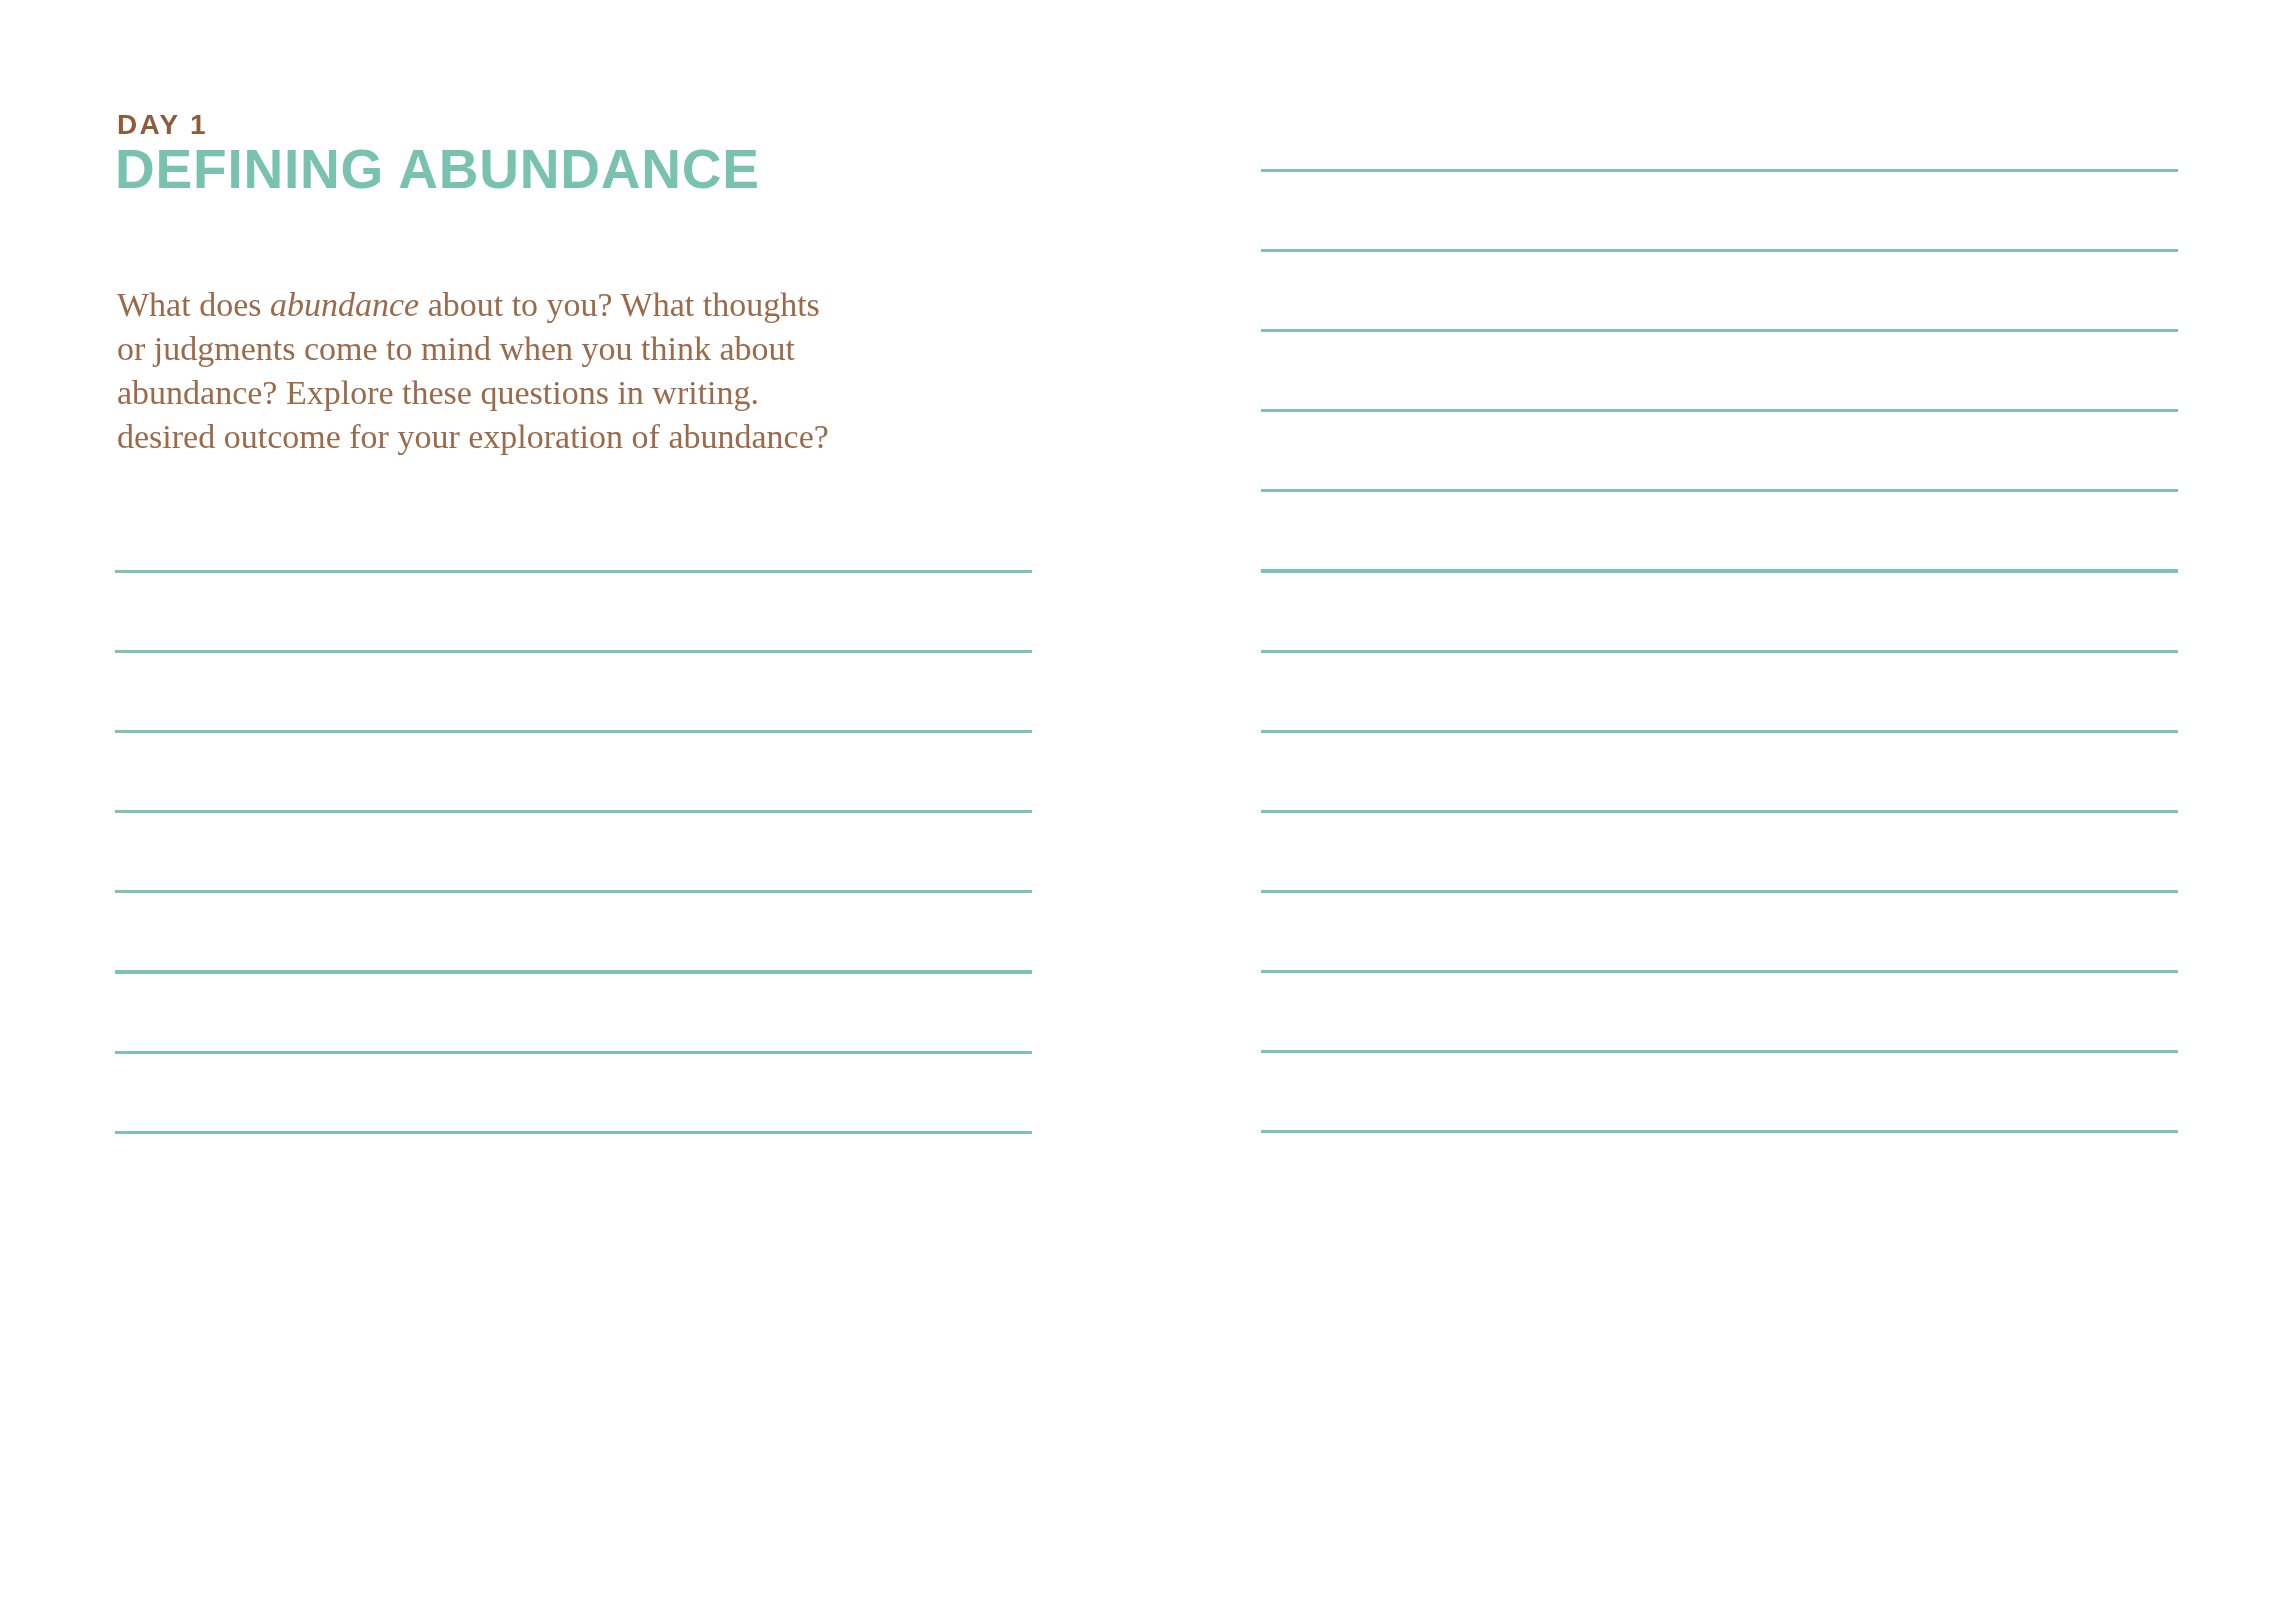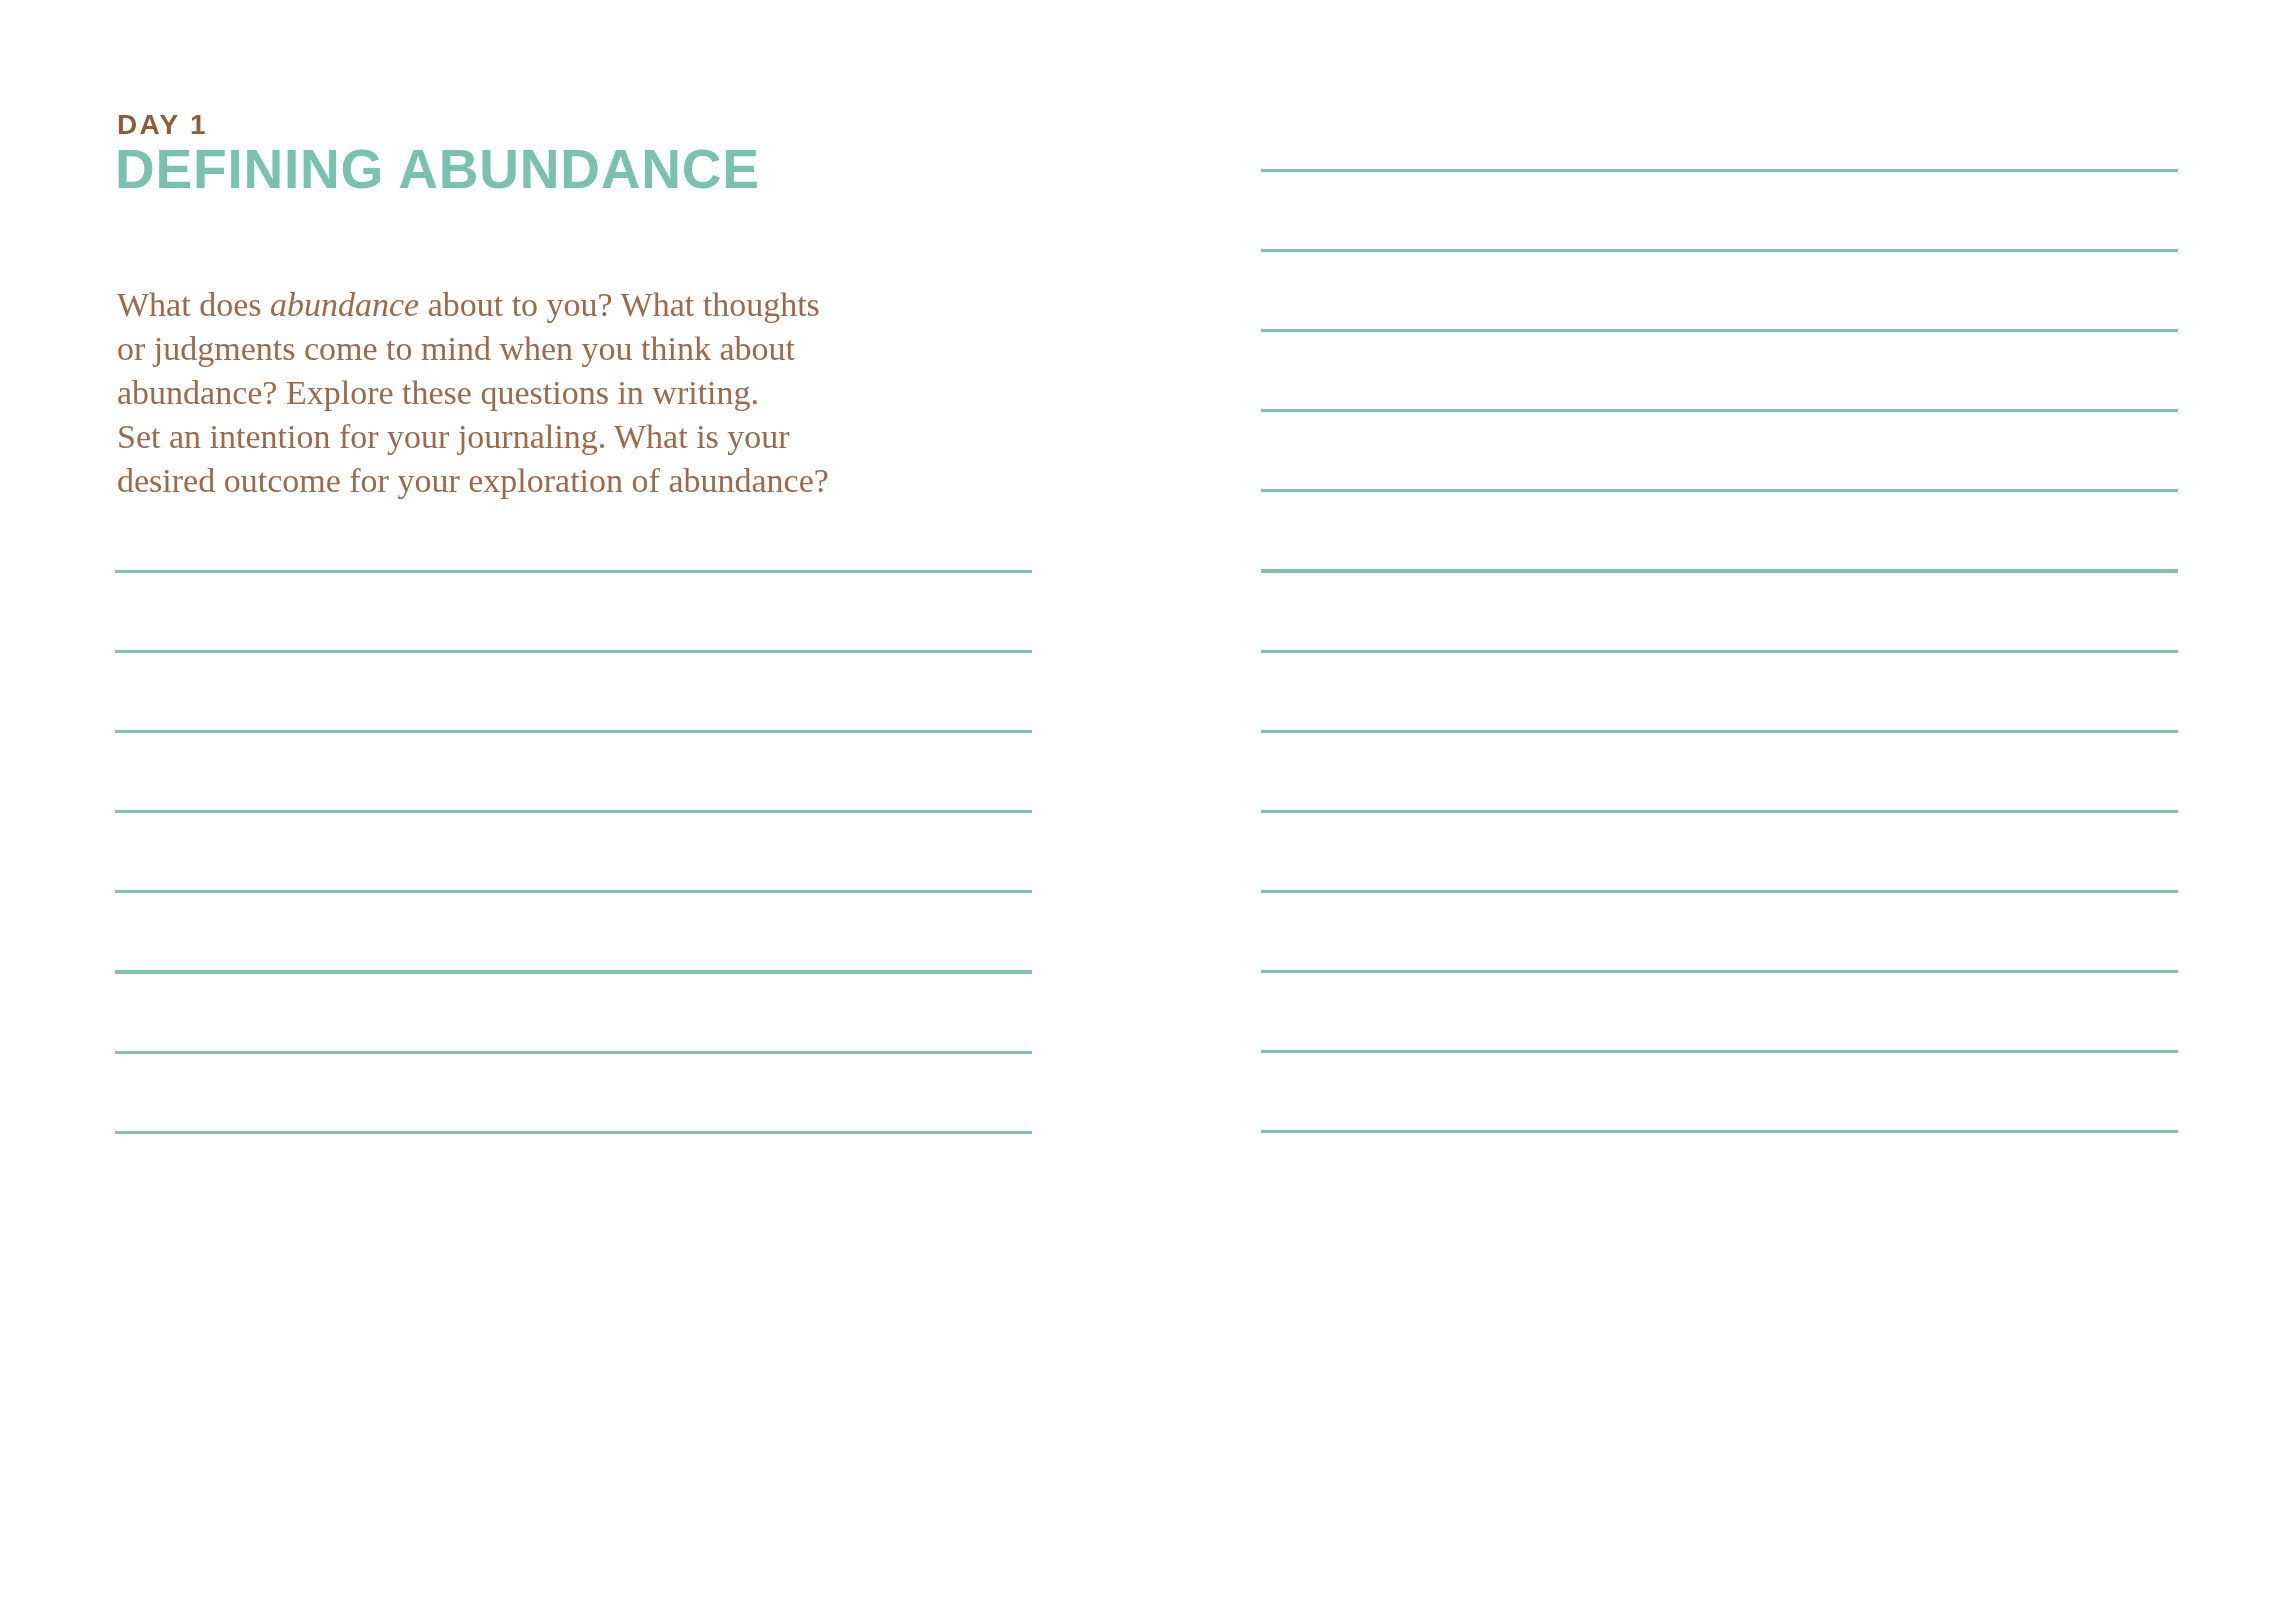--- a/index.html
+++ b/index.html
@@ -85,21 +85,20 @@
 <div class="page">
 
   <div class="day-label">DAY 1</div>
 
   <h1 class="title">DEFINING ABUNDANCE</h1>
 
   <div class="prompt">
     <p><span>What does </span><em>abundance</em><span> about to you? What thoughts</span></p>
     <p>or judgments come to mind when you think about</p>
     <p>abundance? Explore these questions in writing.</p>
-    <p>Set an intention for your journaling. What is your</p>
     <p>desired outcome for your exploration of abundance?</p>
   </div>
 
   <div class="lines lines-left">
       <div class="rule"></div>
       <div class="rule"></div>
       <div class="rule"></div>
       <div class="rule"></div>
       <div class="rule"></div>
       <div class="rule"></div>

